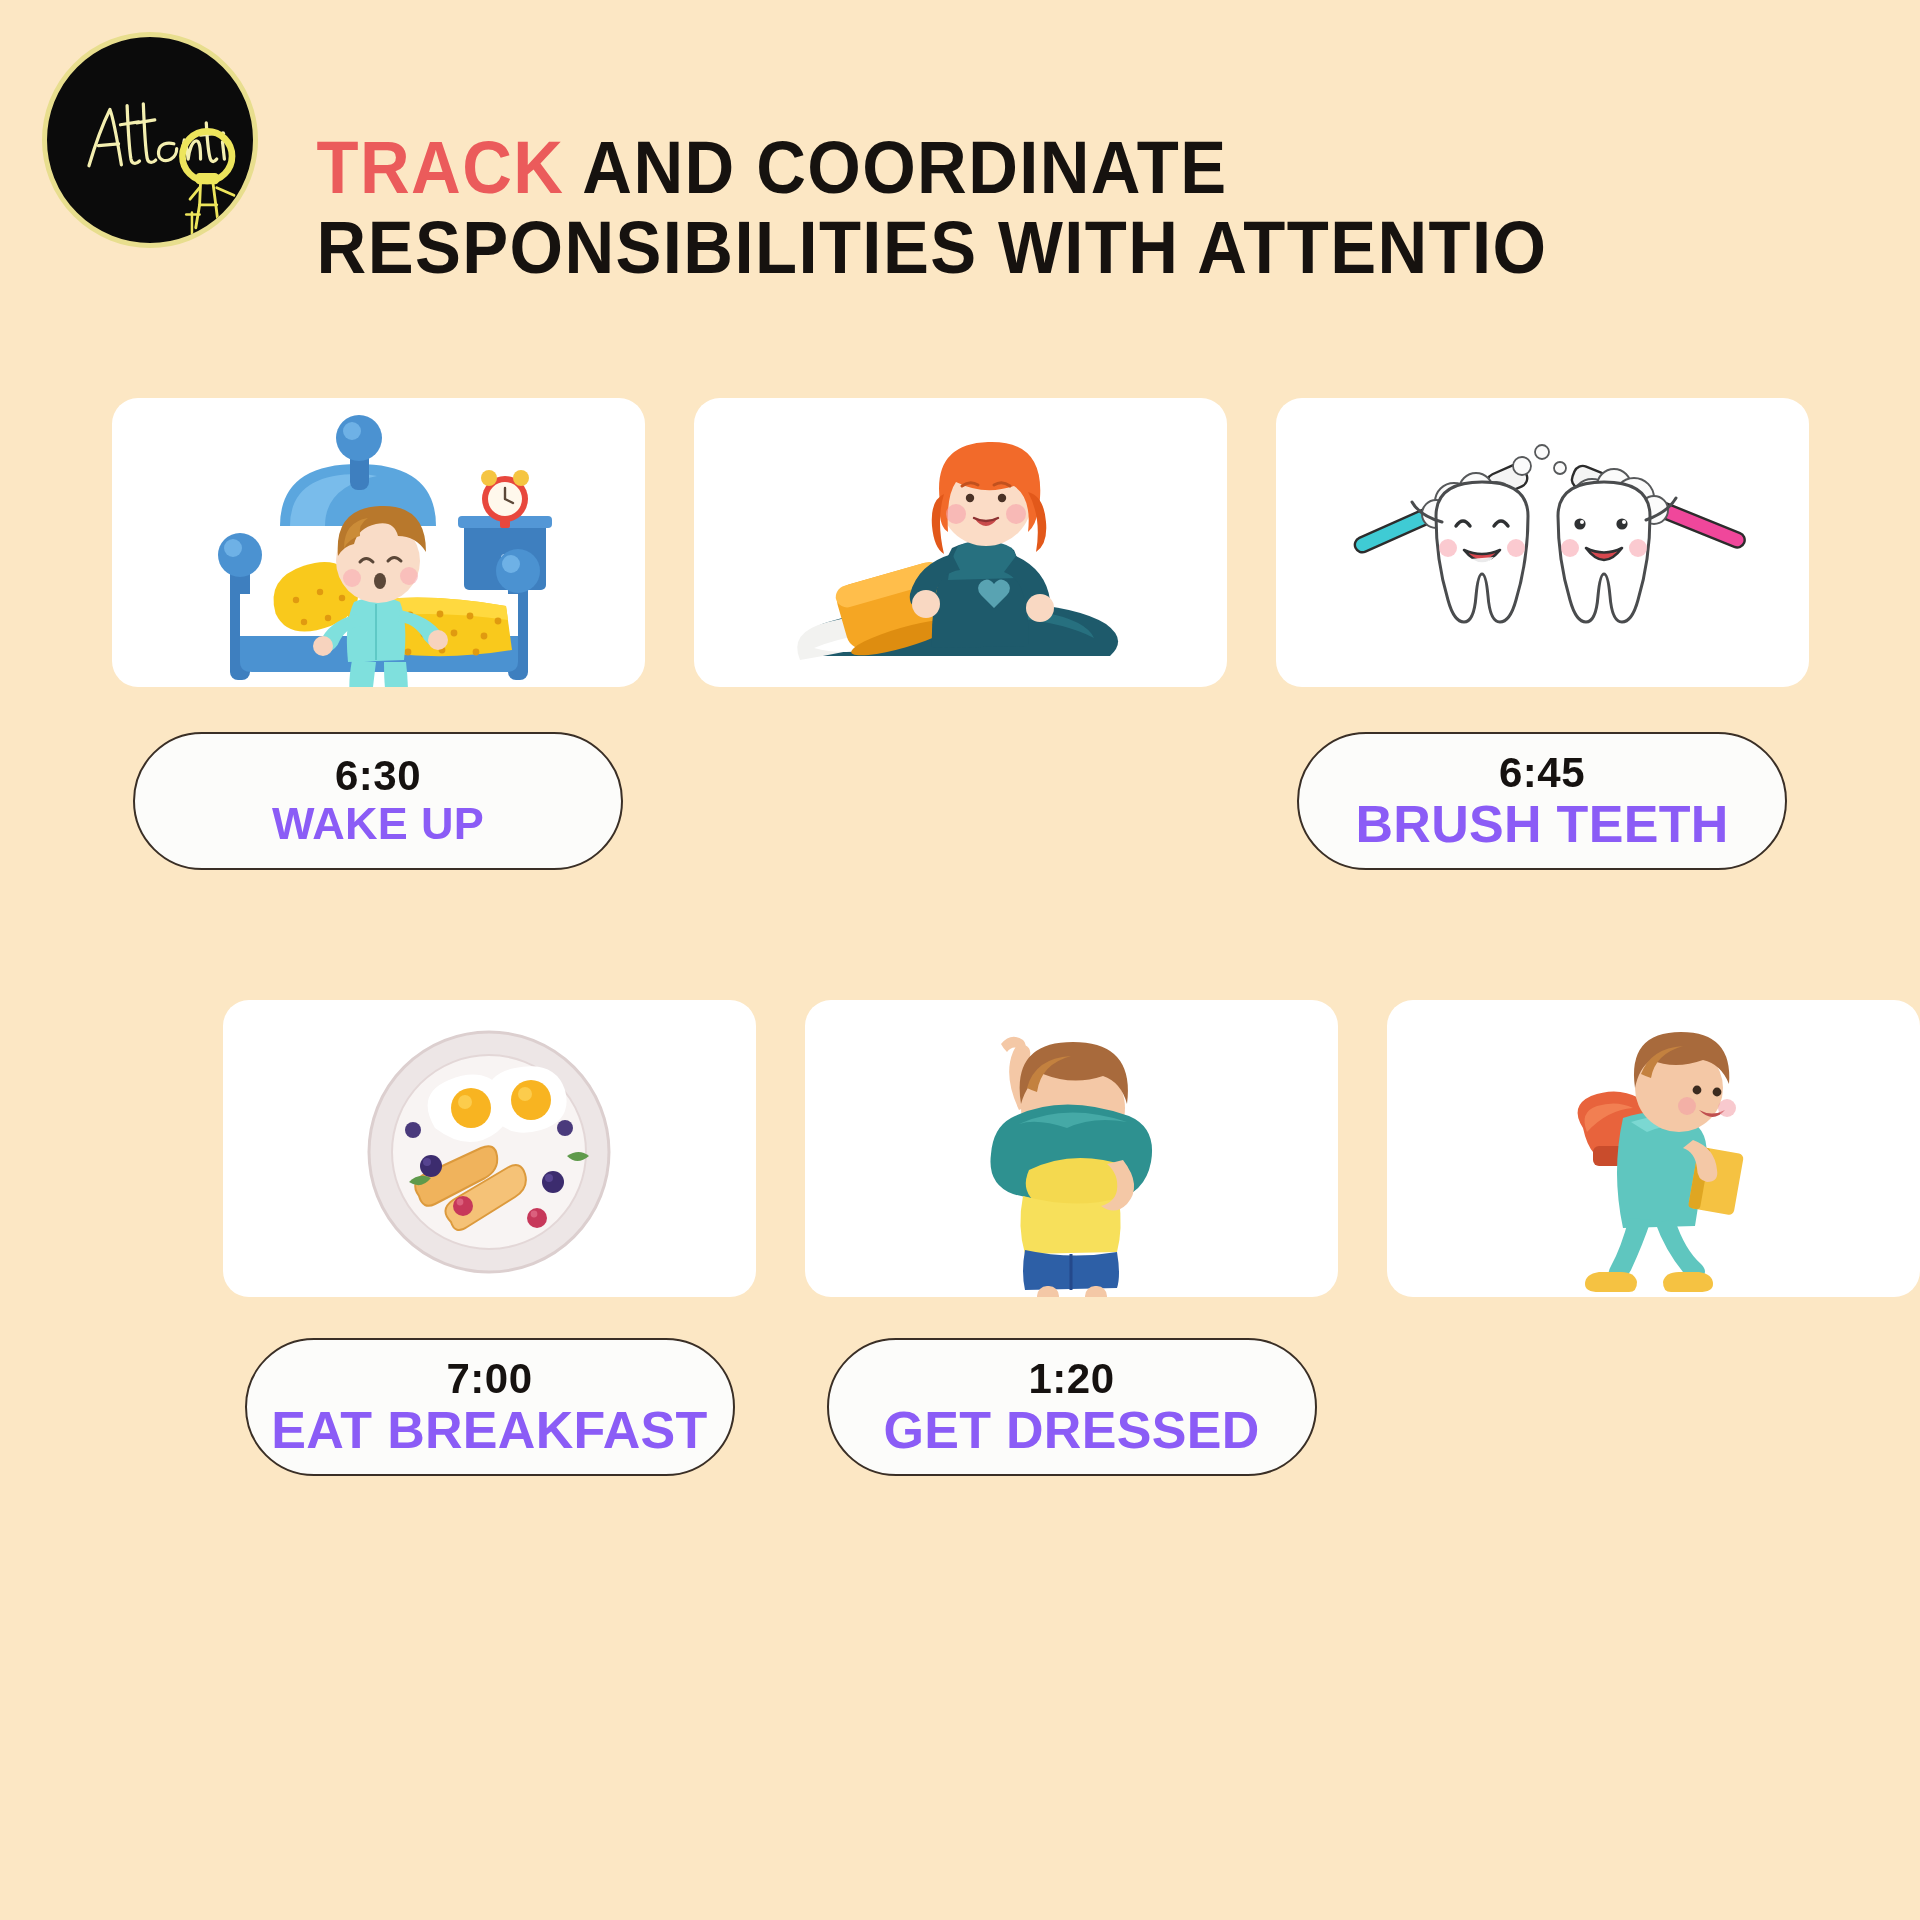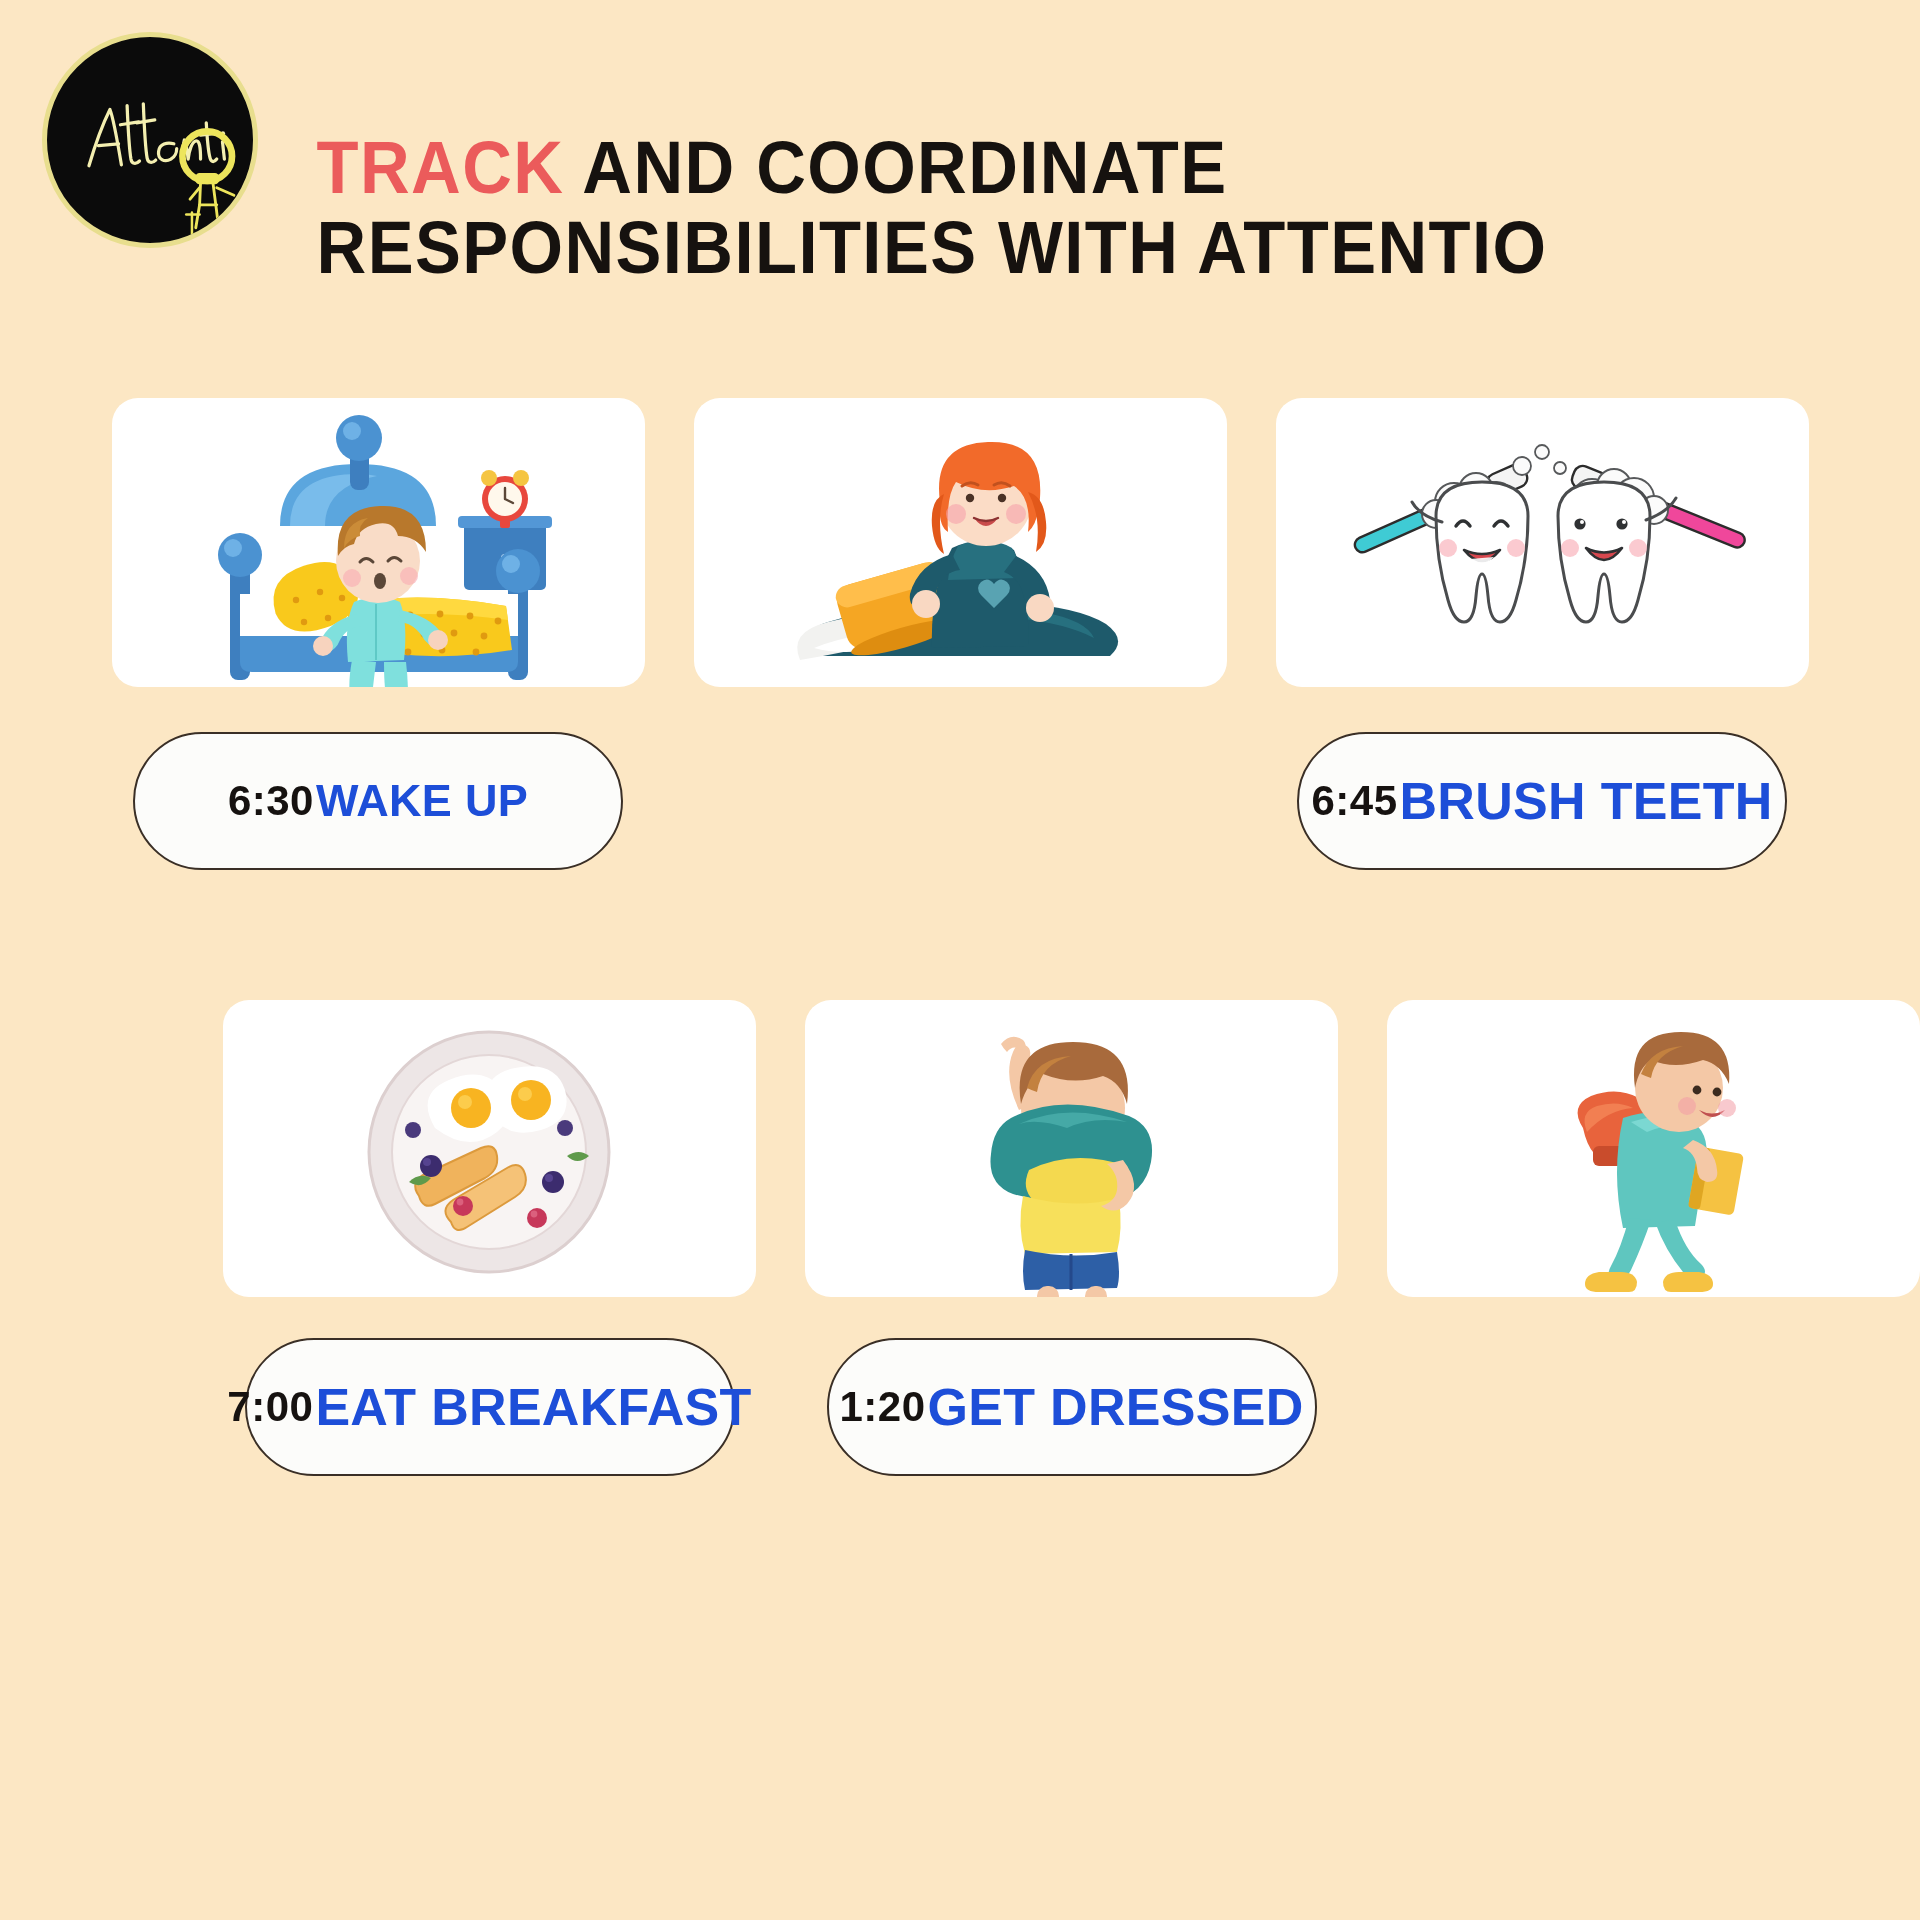--- a/index.html
+++ b/index.html
@@ -93,37 +93,37 @@
   }
 
   .pill {
     margin: 45px auto 0;
     width: 490px;
     height: 138px;
     background: #FCFCFA;
     border: 2px solid #3A2F26;
     border-radius: 70px;
     display: flex;
-    flex-direction: row;
+    flex-direction: column;
     align-items: center;
     justify-content: center;
     gap: 2px;
   }
 
   .pill .time {
     font-size: 42px;
     font-weight: 700;
     color: #161210;
     letter-spacing: 0.5px;
     line-height: 1.05;
   }
   .pill .task {
     font-size: 45px;
     font-weight: 700;
-    color: #1d4ed8;
+    color: #8b5cf6;
     letter-spacing: 0.3px;
     line-height: 1.05;
     white-space: nowrap;
   }
   .pill.tight .task { font-size: 52px; }
 
   
   .row-2 .card { height: 297px; }
   .row-2 .pill { margin-top: 41px; }
 </style>

